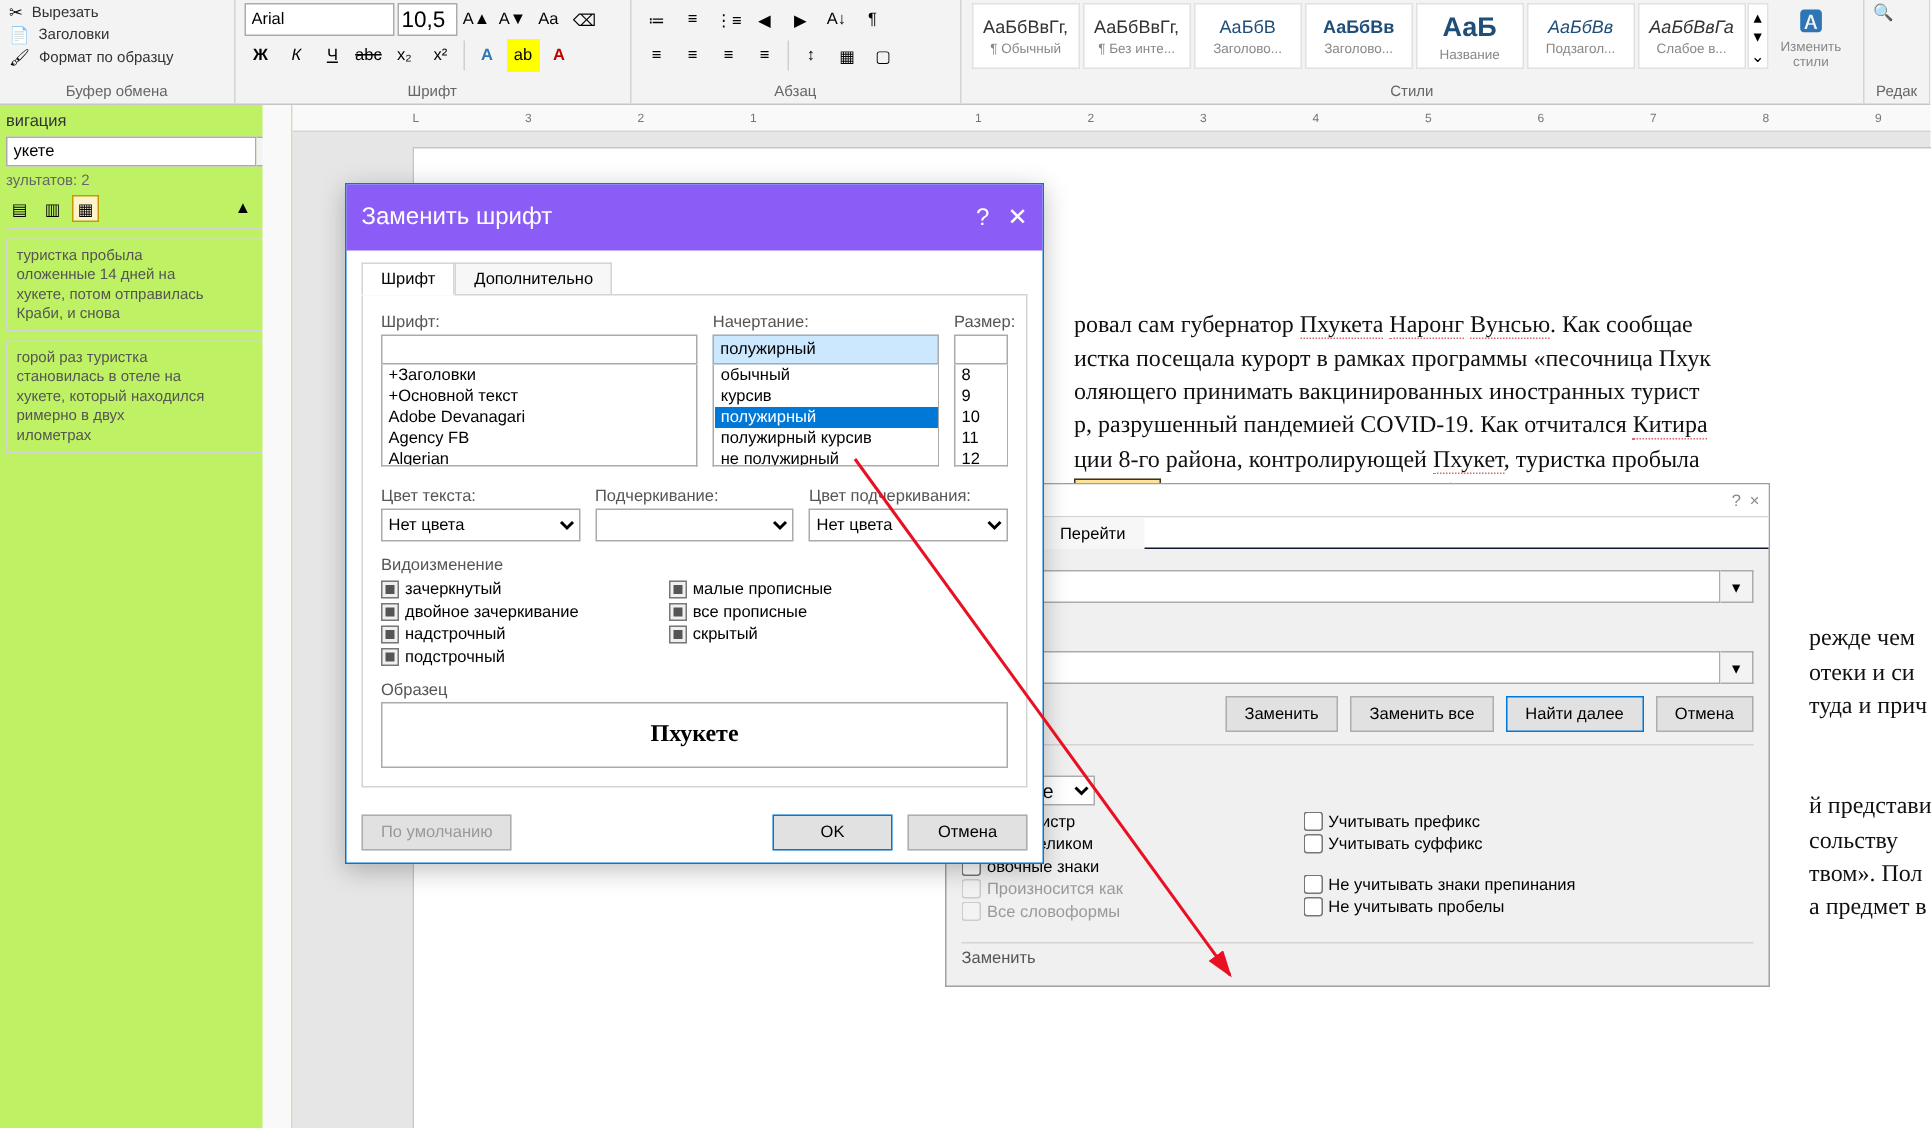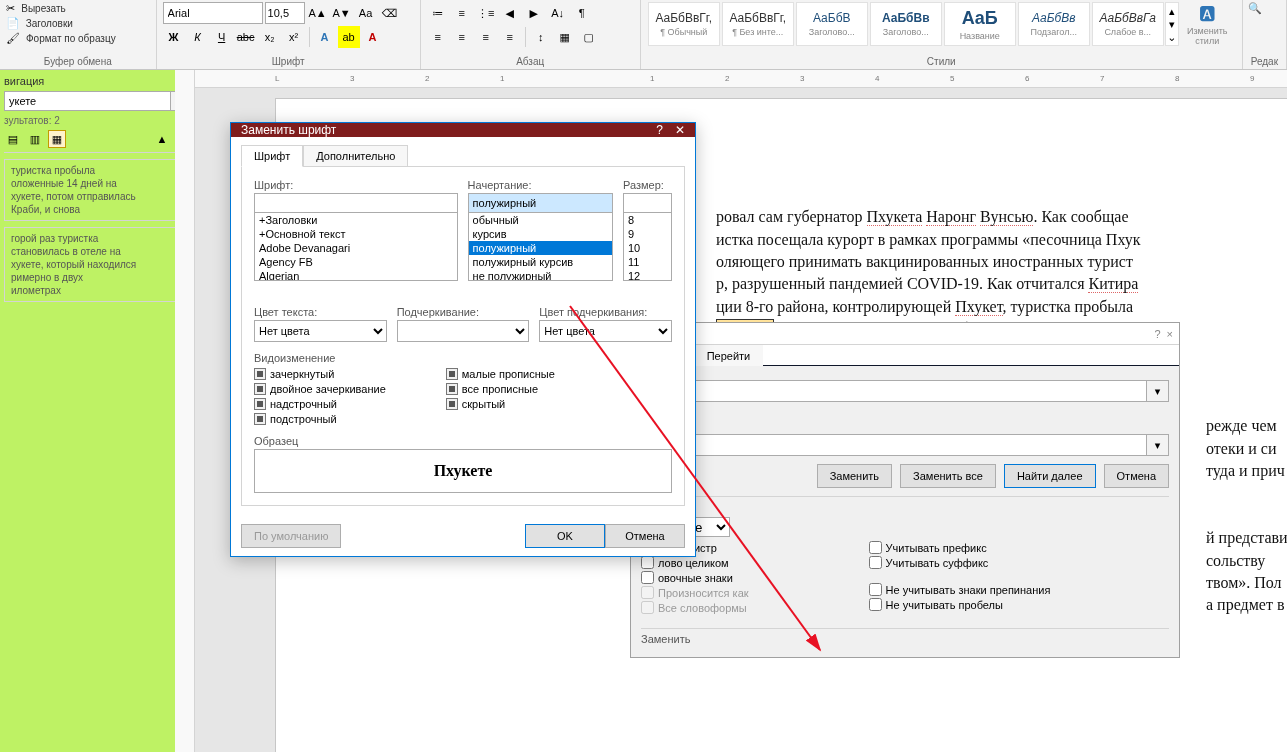--- a/index.html
+++ b/index.html
@@ -7,21 +7,21 @@
 
 
 .ribbon{display:flex;height:70px;border-bottom:1px solid #c6c6c6;background:#f3f3f3;overflow:hidden}
 .grp{border-right:1px solid #d4d4d4;padding:2px 6px 0;display:flex;flex-direction:column;align-items:center;justify-content:space-between;height:100%}
 .grp-title{font-size:10px;color:#666;margin-top:auto;padding-bottom:2px}
 .stack-rows{display:flex;flex-direction:column;gap:2px;width:100%}
 .row{display:flex;align-items:center;gap:2px}
 .rib-btn{width:22px;height:22px;display:flex;align-items:center;justify-content:center;border:1px solid transparent;cursor:pointer;background:transparent}
 .rib-text{font-size:10px;color:#333;white-space:nowrap;padding:0 4px}
 .font-select{height:22px;width:100px;border:1px solid #ababab;background:#fff;padding:0 4px;font-size:11px}
-.size-select{height:22px;width:40px;border:1px solid #ababab;background:#fff;padding:0 2px;font-size:11px}
+.size-select{height:22px;width:40px;border:1px solid #ababab;background:#fff;padding:0 2px;font-size:15px}
 .sep{width:1px;height:20px;background:#d0d0d0;margin:0 2px}
 
 .style-tile{width:72px;height:44px;border:1px solid #e1e1e1;background:#fff;display:flex;flex-direction:column;align-items:center;justify-content:center;font-size:10px;color:#555;margin:0 1px}
 .style-tile .sample{font-size:12px;color:#333}
 .style-tile .name{font-size:9px;color:#888;margin-top:2px}
 .style-tile.blue .sample{color:#1f4e79}
 .style-tile.big .sample{font-size:18px}
 .style-tile.italic .sample{font-style:italic}
 .styles-row{display:flex}
 
@@ -65,52 +65,52 @@
 .find-opts{border-top:1px solid #d4d4d4;padding-top:6px}
 .find-opts .lbl{color:#555}
 .find-row{display:flex;align-items:center;gap:4px;margin:2px 0}
 .find-row input[type=checkbox]{margin:0}
 .find-cols{display:flex;gap:120px}
 .find-dd{height:20px;width:70px;border:1px solid #ababab;background:#fff}
 .greyed{color:#9a9a9a}
 
 
 .dlg-font{position:absolute;left:230px;top:122px;width:466px;background:#fff;border:1px solid #0078d7;box-shadow:0 4px 16px rgba(0,0,0,.25);font-size:11px;z-index:30}
-.dlg-font .ttl{height:14px;background:#7f1d1d;color:#fff;display:flex;align-items:center;justify-content:space-between;padding:0 10px;font-size:12px}
+.dlg-font .ttl{height:44px;background:#8b5cf6;color:#fff;display:flex;align-items:center;justify-content:space-between;padding:0 10px;font-size:16px}
 .dlg-font .ttl .ctl span{margin-left:12px;cursor:pointer}
 .dlg-font .tabs{display:flex;padding:8px 10px 0}
 .dlg-font .tab{padding:4px 12px;border:1px solid #d4d4d4;border-bottom:none;background:#f7f7f7}
 .dlg-font .tab.active{background:#fff;border-bottom:1px solid #fff;margin-bottom:-1px}
 .inner{border:1px solid #d4d4d4;margin:0 10px 10px;padding:12px}
 .lbl{color:#555;margin-bottom:2px}
 .combo{display:flex}
 .combo input{flex:1;height:20px;border:1px solid #ababab;font-size:11px;padding:0 4px;min-width:0}
 .listbox{border:1px solid #ababab;border-top:none;height:68px;overflow-y:auto;font-size:11px;background:#fff}
 .listbox div{padding:1px 4px;white-space:nowrap}
 .listbox .sel{background:#0078d7;color:#fff}
 .three{display:flex;gap:10px}
 .col-font{flex:1.4;min-width:0}
 .col-style{flex:1;min-width:0}
-.col-size{width:49px;flex:none}
-
-.row2{display:flex;gap:10px;margin-top:25px}
+.col-size{width:36px;flex:none}
+
+.row2{display:flex;gap:10px;margin-top:14px}
 .dd-small{display:flex}
 .dd-small select{height:22px;border:1px solid #ababab;font-size:11px;background:#fff;width:100%}
 
 .fx{margin-top:10px}
 .fx-cols{display:flex;gap:60px;margin-top:4px}
 .fx-col{display:flex;flex-direction:column;gap:3px}
 .chk{display:flex;align-items:center;gap:4px}
 .chk .box{width:12px;height:12px;border:1px solid #777;background:#f0f0f0;display:flex;align-items:center;justify-content:center}
 .chk .box::after{content:'';width:6px;height:6px;background:#555}
 
 .preview{margin-top:10px}
 .preview .frame{border:1px solid #ababab;height:44px;display:flex;align-items:center;justify-content:center;font-family:"Times New Roman",serif;font-size:16px;font-weight:bold}
 .bottom-btns{display:flex;justify-content:space-between;padding:8px 10px}
-.bottom-btns .right{display:flex;gap:0}
+.bottom-btns .right{display:flex;gap:10px}
 
 
 .arrow{position:absolute;z-index:40;pointer-events:none}
 </style>
 </head>
 <body>
 
 <div class="ribbon">
 
   <div class="grp" style="width:160px">

